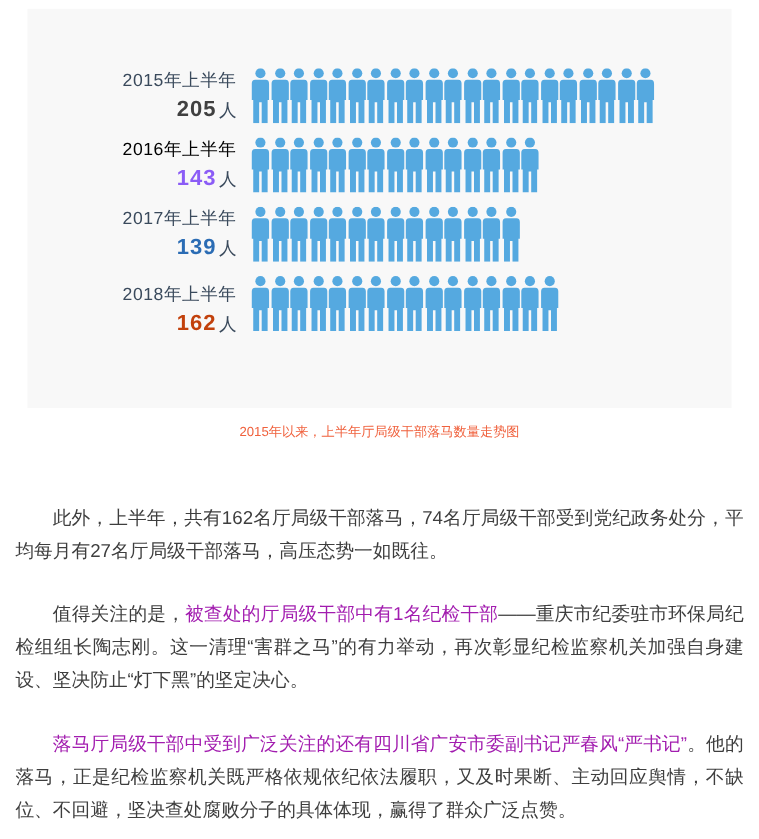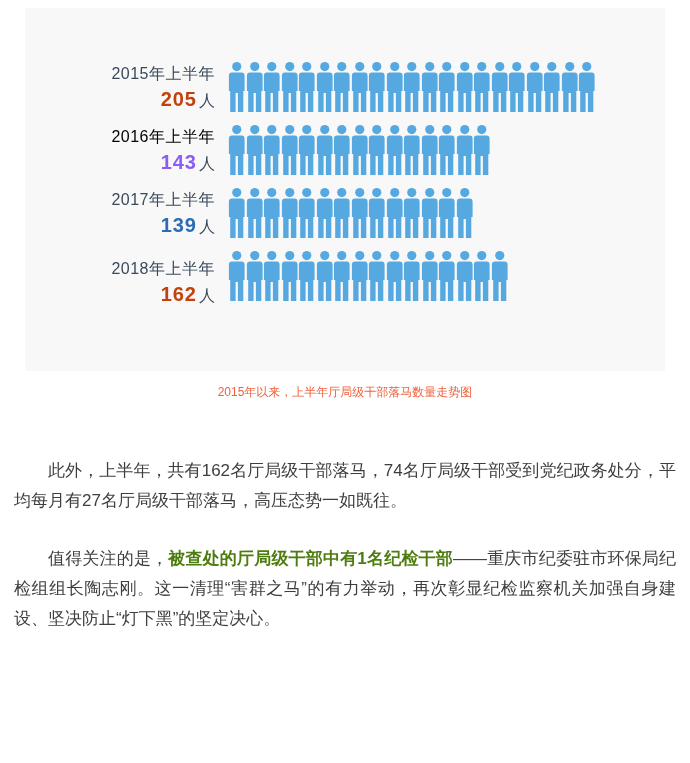--- a/index.html
+++ b/index.html
@@ -35,31 +35,31 @@
     text-align: center; font-size: 12px; color: #f0613d;
   }
 
   
   .article {
     position: absolute; left: 14px; top: 456px; width: 662px;
     font-size: 17px; line-height: 30px; color: #3e3e3e;
     text-align: justify;
   }
   .article p { margin: 0 0 28px 0; text-indent: 2em; }
-  .article strong { font-weight: bold; color: #4d7c0f; }
+  .article strong { font-weight: normal; color: #a21caf; }
 </style>
 </head>
 <body>
 
 <div class="page">
 
   <div class="chart-panel" style="background: rgb(248, 248, 248);">
     <div class="chart-rows">
         <div class="chart-row">
-          <div class="row-label"><span class="row-year" style="color: rgb(58, 74, 92);">2015年上半年</span><span class="row-num" style="color: #c2410c;">205</span><span class="row-unit" style="color: rgb(58, 74, 92);">人</span></div>
+          <div class="row-label"><span class="row-year" style="color: rgb(58, 74, 92);">2015年上半年</span><span class="row-num" style="color: #404040;">205</span><span class="row-unit" style="color: rgb(58, 74, 92);">人</span></div>
           <div class="icon-strip">
             <svg width="17.5" height="50" viewBox="0 0 17.5 50" xmlns="http://www.w3.org/2000/svg">
               <circle cx="8.75" cy="4.6" r="4.6" fill="#55a9e0"></circle>
               <path fill="#55a9e0" d="M4 10.5 H13.5 C15.7 10.5 16.6 11.7 16.6 13.9 V29 H15.3 V50 H9.9 V31 H7.6 V50 H2.2 V29 H0.9 V13.9 C0.9 11.7 1.8 10.5 4 10.5 Z"></path>
             </svg>
             <svg width="17.5" height="50" viewBox="0 0 17.5 50" xmlns="http://www.w3.org/2000/svg">
               <circle cx="8.75" cy="4.6" r="4.6" fill="#55a9e0"></circle>
               <path fill="#55a9e0" d="M4 10.5 H13.5 C15.7 10.5 16.6 11.7 16.6 13.9 V29 H15.3 V50 H9.9 V31 H7.6 V50 H2.2 V29 H0.9 V13.9 C0.9 11.7 1.8 10.5 4 10.5 Z"></path>
             </svg>
             <svg width="17.5" height="50" viewBox="0 0 17.5 50" xmlns="http://www.w3.org/2000/svg">
@@ -336,15 +336,16 @@
           </div>
         </div>
       </div>
   </div>
 
   <div class="chart-caption" style="color: rgb(240, 97, 61);">2015年以来，上半年厅局级干部落马数量走势图</div>
 
   <div class="article">
       <p><span>此外，上半年，共有162名厅局级干部落马，74名厅局级干部受到党纪政务处分，平均每月有27名厅局级干部落马，高压态势一如既往。</span></p>
       <p><span>值得关注的是，</span><strong>被查处的厅局级干部中有1名纪检干部</strong><span>——重庆市纪委驻市环保局纪检组组长陶志刚。这一清理“害群之马”的有力举动，再次彰显纪检监察机关加强自身建设、坚决防止“灯下黑”的坚定决心。</span></p>
+      <p><strong>落马厅局级干部中受到广泛关注的还有四川省广安市委副书记严春风“严书记”</strong><span>。他的落马，正是纪检监察机关既严格依规依纪依法履职，又及时果断、主动回应舆情，不缺位、不回避，坚决查处腐败分子的具体体现，赢得了群众广泛点赞。</span></p>
     </div>
 
 </div>
 
 </body></html>

